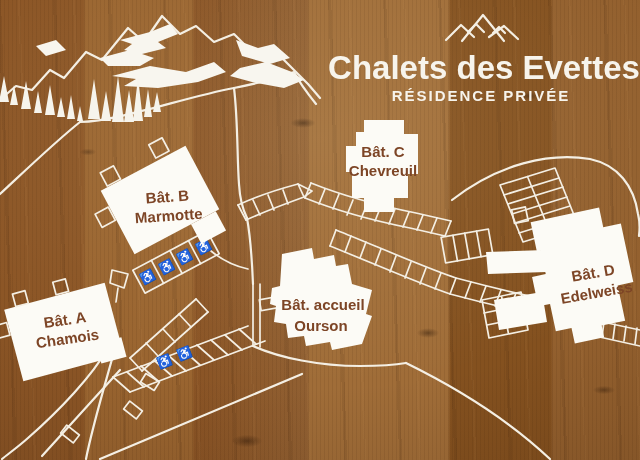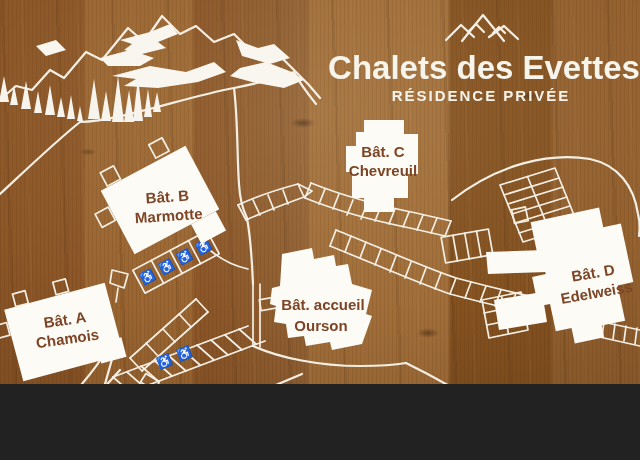--- a/index.html
+++ b/index.html
@@ -1,17 +1,17 @@
 <!DOCTYPE html>
 <html><head>
 <meta charset="utf-8">
 <style>
   html,body{margin:0;padding:0;background:#222;}
   .stage{
-    position:relative;width:640px;height:384px;overflow:hidden;
+    position:relative;width:640px;height:460px;overflow:hidden;
     background-color:#8f5b2b;
     background-image:
       radial-gradient(140% 120% at 50% 30%, rgba(255,235,190,0.10) 0%, rgba(0,0,0,0) 45%, rgba(46,20,4,0.30) 100%),
       radial-gradient(18px 7px at 303px 123px, rgba(35,16,3,0.50), rgba(35,16,3,0) 70%),
       radial-gradient(14px 6px at 529px 96px,  rgba(35,16,3,0.45), rgba(35,16,3,0) 70%),
       radial-gradient(20px 8px at 136px 232px, rgba(35,16,3,0.40), rgba(35,16,3,0) 70%),
       radial-gradient(16px 7px at 428px 333px, rgba(35,16,3,0.45), rgba(35,16,3,0) 70%),
       radial-gradient(22px 9px at 247px 441px, rgba(35,16,3,0.45), rgba(35,16,3,0) 70%),
       radial-gradient(16px 6px at 604px 390px, rgba(35,16,3,0.40), rgba(35,16,3,0) 70%),
       radial-gradient(12px 5px at 88px 152px,  rgba(35,16,3,0.35), rgba(35,16,3,0) 70%),

